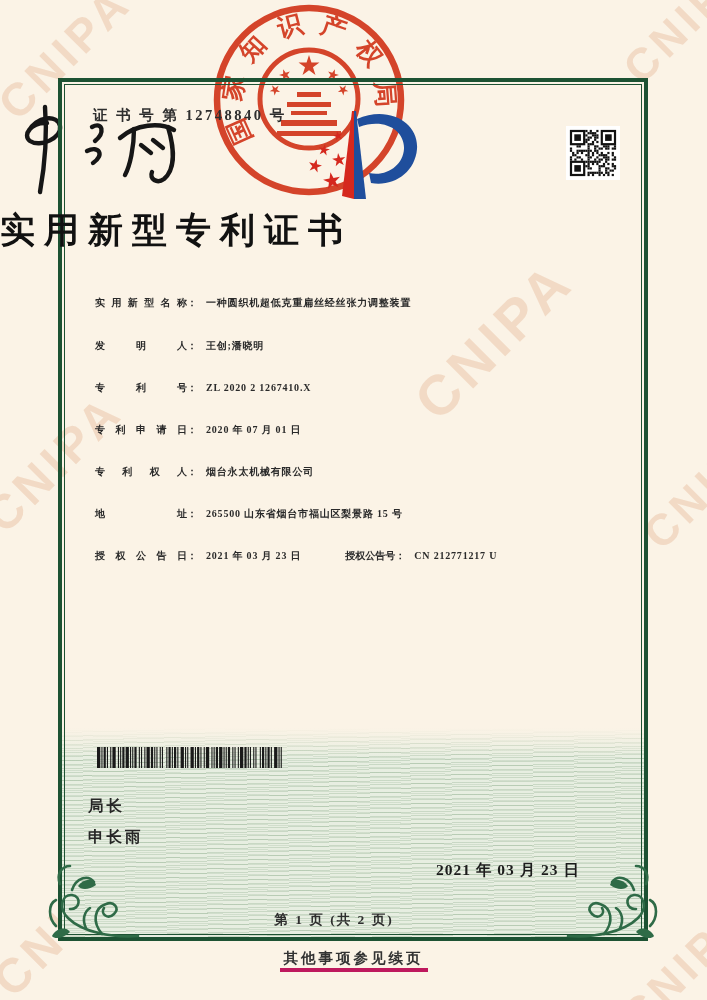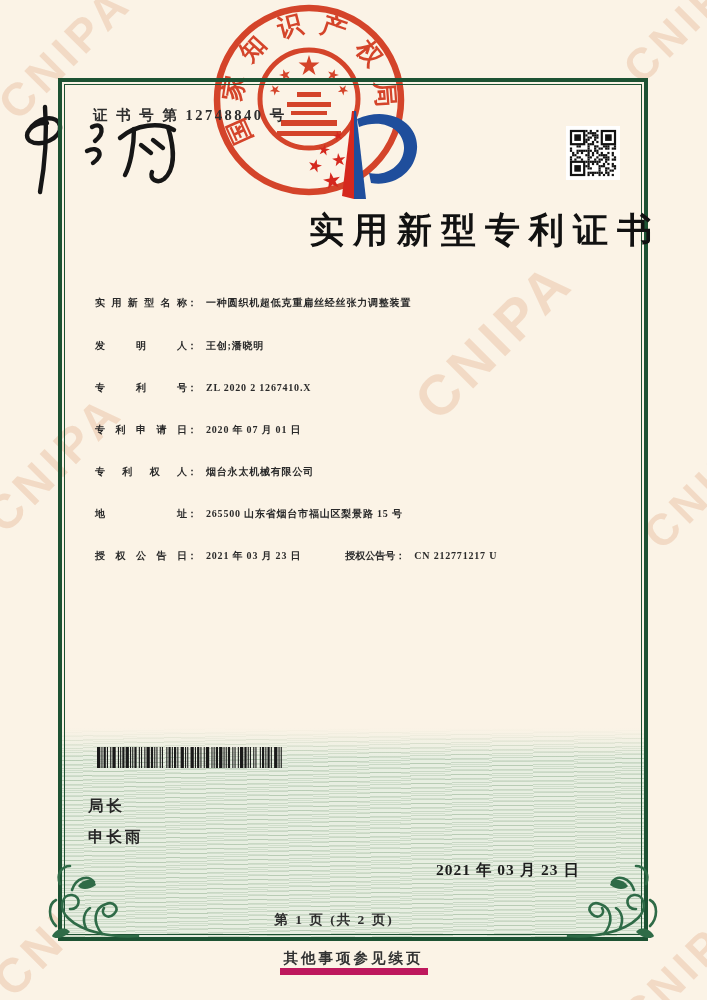--- a/index.html
+++ b/index.html
@@ -26,21 +26,21 @@
   }
   #band::before{content:'';position:absolute;left:0;top:0;right:0;height:30px;
     background:linear-gradient(#fbf3e6,rgba(251,243,230,0));}
   
   #frame{
     position:absolute;left:58px;top:78px;width:590px;height:863px;box-sizing:border-box;
     border:4px solid #1d5233;z-index:5;pointer-events:none;
   }
   #frame::before{content:'';position:absolute;inset:2px;border:1px solid #1d5233;}
   .certno{left:93px;top:106px;z-index:10;font-size:14.5px;font-weight:600;letter-spacing:2.5px;color:#2e2e2e;}
-  .title{left:0;top:207px;width:661px;text-align:right;z-index:10;
+  .title{left:0;top:207px;width:661px;text-align:left;z-index:10;
     font-size:35px;font-weight:700;letter-spacing:9px;color:#111;}
   .fieldrow{position:absolute;left:95px;z-index:10;font-size:10px;font-weight:600;
     color:#2a2a2a;white-space:nowrap;}
   .flabel{display:inline-block;width:92px;text-align:justify;text-align-last:justify;}
   .fcolon{display:inline-block;margin:0 9px 0 0;}
   .fval{letter-spacing:.8px;}
   .grant2{display:inline-block;margin-left:44px;}
   #paras{left:95px;top:580px;width:524px;z-index:10;font-size:14.3px;line-height:1.63;
     text-align:justify;color:#333;font-weight:500;letter-spacing:.2px;}
   #paras p{margin:0;text-indent:2em;}
@@ -49,21 +49,21 @@
   .sigtitle{left:88px;top:796px;z-index:10;font-size:15.5px;letter-spacing:3px;font-weight:600;}
   .signame{left:88px;top:827px;z-index:10;font-size:15.5px;letter-spacing:3px;font-weight:600;}
   #signature{left:182px;top:770px;z-index:10;}
   #seal{left:404px;top:710px;z-index:20;mix-blend-mode:multiply;}
   #sealdate{left:436px;top:860px;z-index:21;font-size:15.5px;font-weight:600;
     letter-spacing:1px;color:#1c1c1c;white-space:nowrap;}
   .pagenum{left:0;top:911px;width:600px;text-align:center;z-index:10;
     font-size:13.5px;letter-spacing:2px;font-weight:600;color:#2e2e2e;margin-left:34px;}
   .footer{left:0;top:949px;width:707px;text-align:center;z-index:10;font-size:14.5px;
     letter-spacing:3px;font-weight:600;color:#333;}
-  .footer span{border-bottom:7px solid #be185d;padding:0 4px 2px;}
+  .footer span{border-bottom:4px solid #be185d;padding:0 4px 2px;}
   .orn{position:absolute;z-index:6;}
   #logo{position:absolute;left:281px;top:107px;z-index:10;}
   #qr{position:absolute;left:566px;top:126px;z-index:10;}
 </style>
 </head>
 <body>
 
 
 
 

